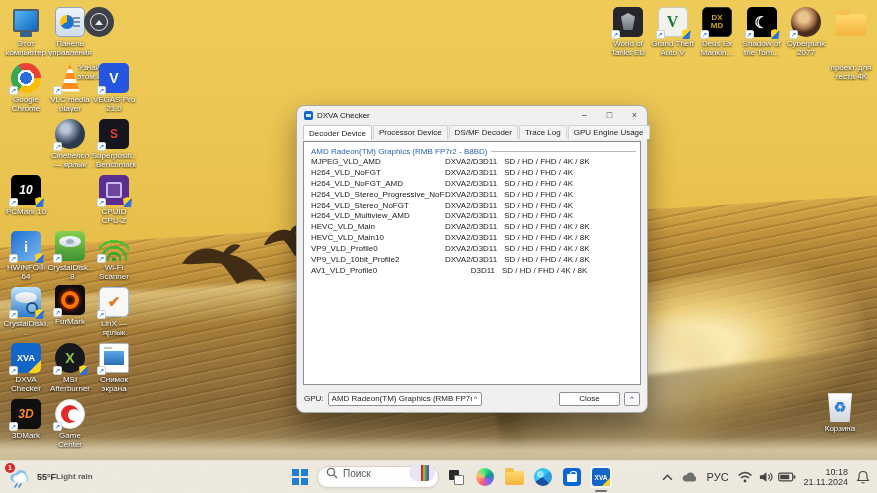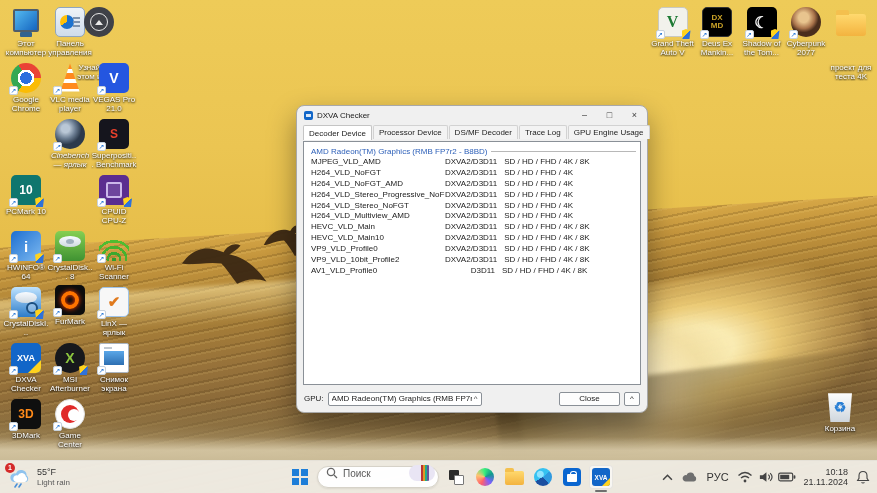--- a/index.html
+++ b/index.html
@@ -64,21 +64,21 @@
      background:radial-gradient(circle at 50% 50%,#2a6ede 0 6px,#fff 6px 8.5px,transparent 8.5px),
      conic-gradient(from -30deg,#ea4335 0 120deg,#fbbc05 120deg 240deg,#34a853 240deg 360deg);}
   .g-vlc{background:repeating-linear-gradient(180deg,#ff8a1e 0 6px,#fff 6px 10px);
      clip-path:polygon(50% 2%,82% 95%,18% 95%);border-radius:0;}
   .g-vegas{background:#2456e0;font-size:14px;}
   .g-geek{background:#e7f2fb;border:1px solid #bcd6ea;
      background-image:linear-gradient(#2e86de,#2e86de),linear-gradient(#f5b700,#f5b700),linear-gradient(#2e86de,#2e86de);
      background-size:5px 11px,5px 17px,5px 8px;background-position:5px 13px,12px 7px,19px 16px;background-repeat:no-repeat;}
   .g-cine{border-radius:50%;background:radial-gradient(circle at 35% 32%,#b9c7d6 0 4px,#6b7d92 10px,#2c3a4c 16px);}
   .g-super{background:#15151d;color:#e8412c;}
-  .g-pcmark{background:#0f766e;}
+  .g-pcmark{background:#000000;font-style:italic;}
   .g-aida{background:#1e4fd6;}
   .g-cpuz{background:#5b2d90;}
   .g-cpuz::before{content:"";position:absolute;inset:7px;border:2px solid #cbb8ea;border-radius:2px;background:rgba(255,255,255,.12);}
   .g-hwinfo{background:linear-gradient(135deg,#1d6fd0,#7db9f0);font-size:15px;}
   .g-cdm{background:linear-gradient(#86cf52,#3f9232);}
   .g-cdm::before{content:"";position:absolute;left:4px;top:5px;width:22px;height:11px;border-radius:50%;background:linear-gradient(#f8fbff,#cfd9e2);}
   .g-cdm::after{content:"";position:absolute;left:11px;top:8px;width:8px;height:5px;border-radius:50%;background:#9fb0c0;}
   .g-wifiscan{border-radius:0;background:radial-gradient(circle at 50% 95%,#2f9e2f 0 2px,transparent 2px 5px,#3da82e 5px 7.5px,
      transparent 7.5px 11px,#46b22e 11px 13.5px,transparent 13.5px 17px,#50bc30 17px 19.5px,transparent 19.5px);}
   .g-cdi{background:linear-gradient(#bfe3ff,#2d7cc9);}
@@ -88,21 +88,21 @@
   .g-fur::before{content:"";position:absolute;inset:6px;border-radius:50%;border:4px solid #ff7300;
      box-shadow:0 0 5px #ff3c00,inset 0 0 4px #ff3c00;}
   .g-linx{background:#f7f7f7;border:1px solid #9fc3e8;color:#e07a1e;font-size:15px;}
   .g-dxva{background:#1266c8;font-size:9px;letter-spacing:0;}
   .g-dxva::after{content:"";position:absolute;right:0;bottom:0;width:0;height:0;border-left:13px solid transparent;
      border-bottom:13px solid #ffd21e;border-bottom-right-radius:5px;}
   .g-msi{border-radius:50%;background:#17181c;color:#8dc63f;font-size:14px;}
   .g-shot{background:#fff;border:1px solid #aab4c0;border-radius:2px;}
   .g-shot::before{content:"";position:absolute;left:4px;top:7px;right:4px;height:14px;background:linear-gradient(#5aa7e8,#2d6fb2);}
   .g-shot::after{content:"";position:absolute;left:4px;top:3px;width:8px;height:2px;background:#c0c8d0;}
-  .g-3dm{background:#0f0f0f;color:#ff8a1a;}
+  .g-3dm{background:#0f0f0f;color:#ff8a1a;font-style:italic;}
   .g-gc{border-radius:50%;background:#fff;border:1px solid #e0e0e0;}
   .g-gc::before{content:"";position:absolute;inset:5px;border-radius:50%;background:#e02a2a;}
   .g-gc::after{content:"";position:absolute;left:12px;top:9px;width:12px;height:12px;border-radius:50%;background:#fff;}
   .g-wot{background:#26262c;}
   .g-wot::before{content:"";position:absolute;left:8px;top:6px;width:14px;height:17px;
      background:linear-gradient(#b8bcc2,#6f757d);clip-path:polygon(50% 0,100% 22%,82% 100%,18% 100%,0 22%);}
   .g-gtav{background:#f2f2ec;border:1px solid #c9c9c0;color:#1d7a34;font-family:"Liberation Serif",serif;font-size:16px;}
   .g-dxmd{background:#000;color:#c9a227;font-size:8px;line-height:8px;white-space:pre-line;border:1px solid #333;text-align:center;}
   .g-sottr{background:#000;color:#f0f0f0;font-size:16px;}
   .g-cp77{border-radius:50%;background:radial-gradient(circle at 42% 35%,#e8c48e 0 5px,#a8724a 11px,#4a2e1c 15px);}
@@ -145,21 +145,21 @@
   .exp-btn{width:16px;height:14px;background:#fdfdfd;border:1px solid #8a9097;border-radius:2px;text-align:center;
      line-height:12px;box-sizing:border-box;}
 
   
   #taskbar{position:absolute;left:0;right:0;bottom:0;height:32px;background:rgba(243,240,232,.95);
      border-top:1px solid rgba(0,0,0,.05);}
   .tkb-left{position:absolute;left:8px;top:0;height:32px;display:flex;align-items:center;gap:5px;}
   .weather-ic{position:relative;width:24px;height:22px;}
   .badge{position:absolute;left:-3px;top:-3px;width:10px;height:10px;border-radius:50%;background:#d42a2a;color:#fff;
      font-size:7px;line-height:10px;text-align:center;font-weight:bold;}
-  .weather-text{display:flex;flex-direction:column;line-height:1.15;}
+  .weather-text{display:flex;flex-direction:row;line-height:1.15;font-weight:bold;}
   .w-temp{font-size:9px;color:#333;}
   .w-cond{font-size:8px;color:#5a5a5a;}
   .tkb-center{position:absolute;left:288px;top:0;height:32px;display:flex;align-items:center;gap:5px;}
   .tapp{width:24px;height:24px;border-radius:4px;display:flex;align-items:center;justify-content:center;position:relative;}
   .tapp.active{background:rgba(255,255,255,.6);box-shadow:inset 0 0 0 1px rgba(0,0,0,.07);}
   .tapp.active::after{content:"";position:absolute;bottom:-3px;left:50%;transform:translateX(-50%);
      width:12px;height:2.5px;border-radius:2px;background:#6f6f6f;}
   .win-logo{position:relative;width:16px;height:16px;}
   .win-logo::before{content:"";position:absolute;left:0;top:0;width:7px;height:7px;background:#1e7ed8;
      box-shadow:9px 0 0 #1e7ed8,0 9px 0 #1e7ed8,9px 9px 0 #1e7ed8;}
@@ -354,20 +354,27 @@
         </div>
         <div class="dlabel">3DMark</div>
       </div>
       <div class="dicon" style="left: 47px; top: 398px;">
         <div class="gi">
           <div class="g g-gc"></div>
           <div class="sc-arrow"></div>
         </div>
         <div class="dlabel">Game Center</div>
       </div>
+      <div class="dicon" style="left: 605px; top: 6px;">
+        <div class="gi">
+          <div class="g g-wot"></div>
+          <div class="sc-arrow"></div>
+        </div>
+        <div class="dlabel">World of Tanks EU</div>
+      </div>
       <div class="dicon" style="left: 649.5px; top: 6px;">
         <div class="gi">
           <div class="g g-gtav">V</div>
           <div class="sc-arrow"></div>
           <div class="uac-shield"></div>
         </div>
         <div class="dlabel">Grand Theft Auto V</div>
       </div>
       <div class="dicon" style="left: 694px; top: 6px;">
         <div class="gi">

